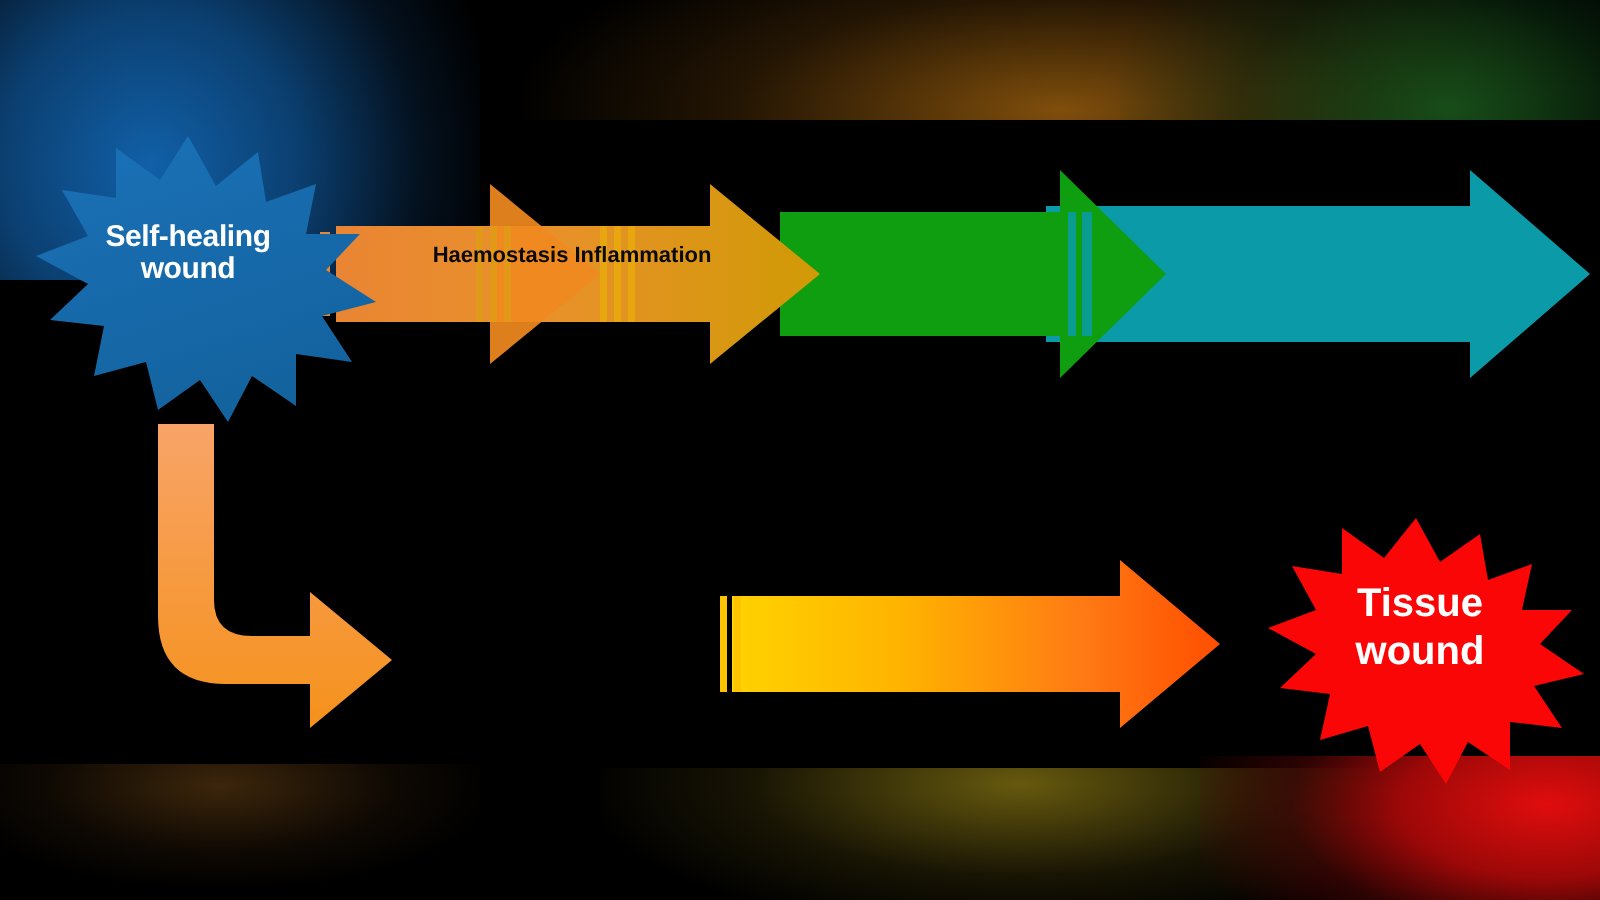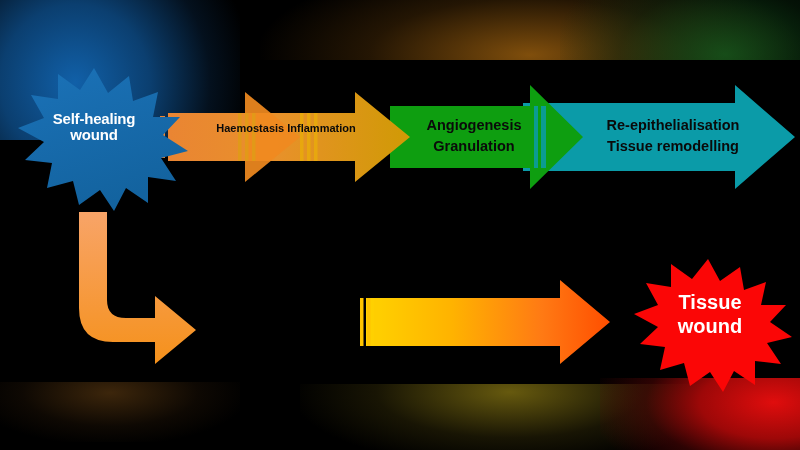--- a/index.html
+++ b/index.html
@@ -195,23 +195,19 @@
     <g>
       <polygon points="708,259 720,281 740,267 744,290 766,282 761,305 786,305 770,322 792,337 767,343 781,364 755,361 755,385 734,371 723,392 710,372 690,386 684,363 660,370 665,347 640,344 658,327 634,314 658,305 646,283 671,287 671,264 692,279" fill="#FB0606"></polygon>
     </g>
   </svg>
 
   <div class="lbl light" id="label-self-healing">Self-healing
 wound</div>
 
   <div class="lbl dark" id="label-haemostasis">Haemostasis  Inflammation</div>
 
-  <div class="lbl dark" id="label-angiogenesis">Angiogenesis
-Granulation</div>
-
-  <div class="lbl dark" id="label-reepithelialisation">Re-epithelialisation
-Tissue remodelling</div>
+
 
 
   <div class="lbl light" id="label-chronic">Tissue
 wound</div>
 
 </div>
 
 </body></html>

